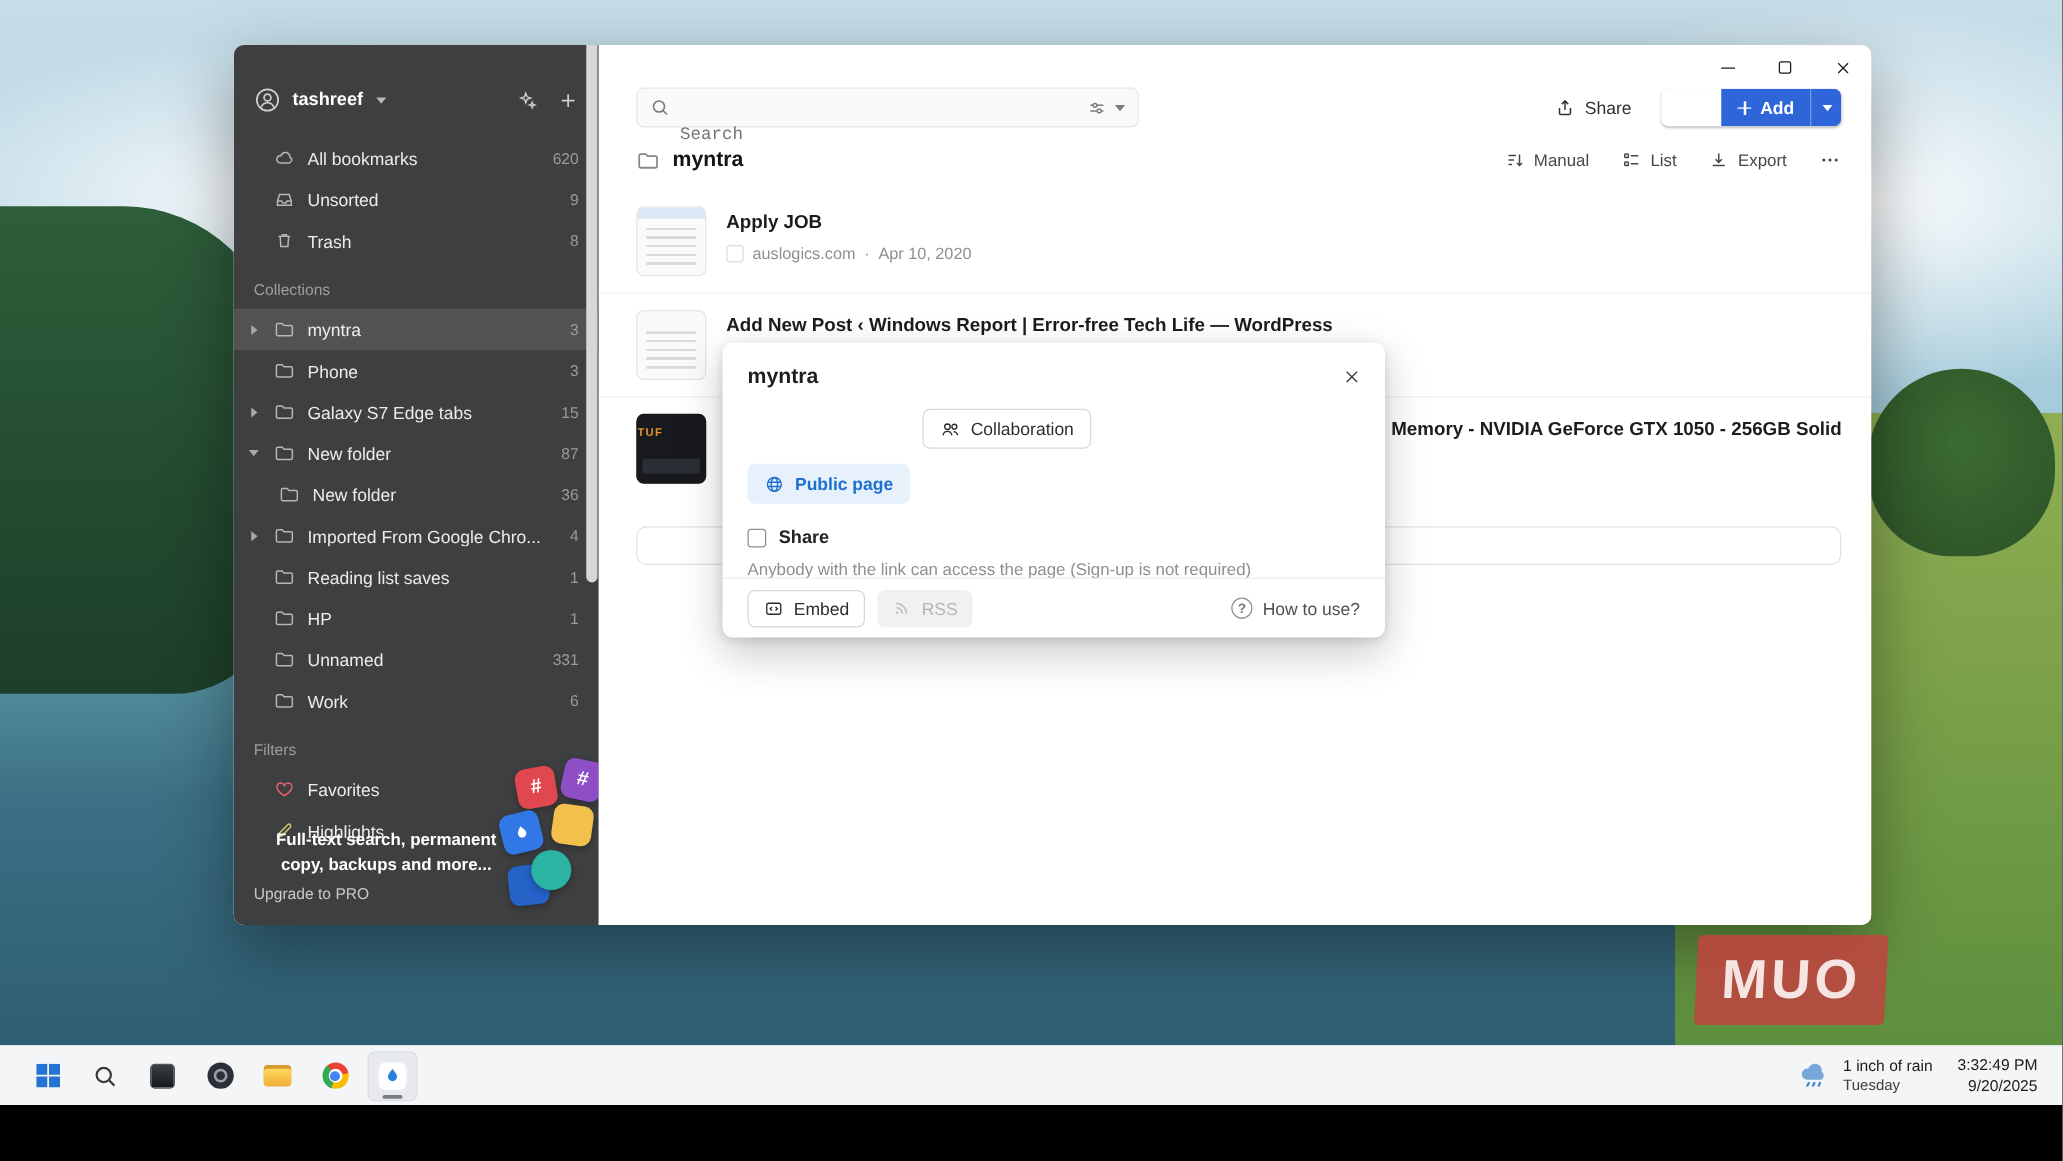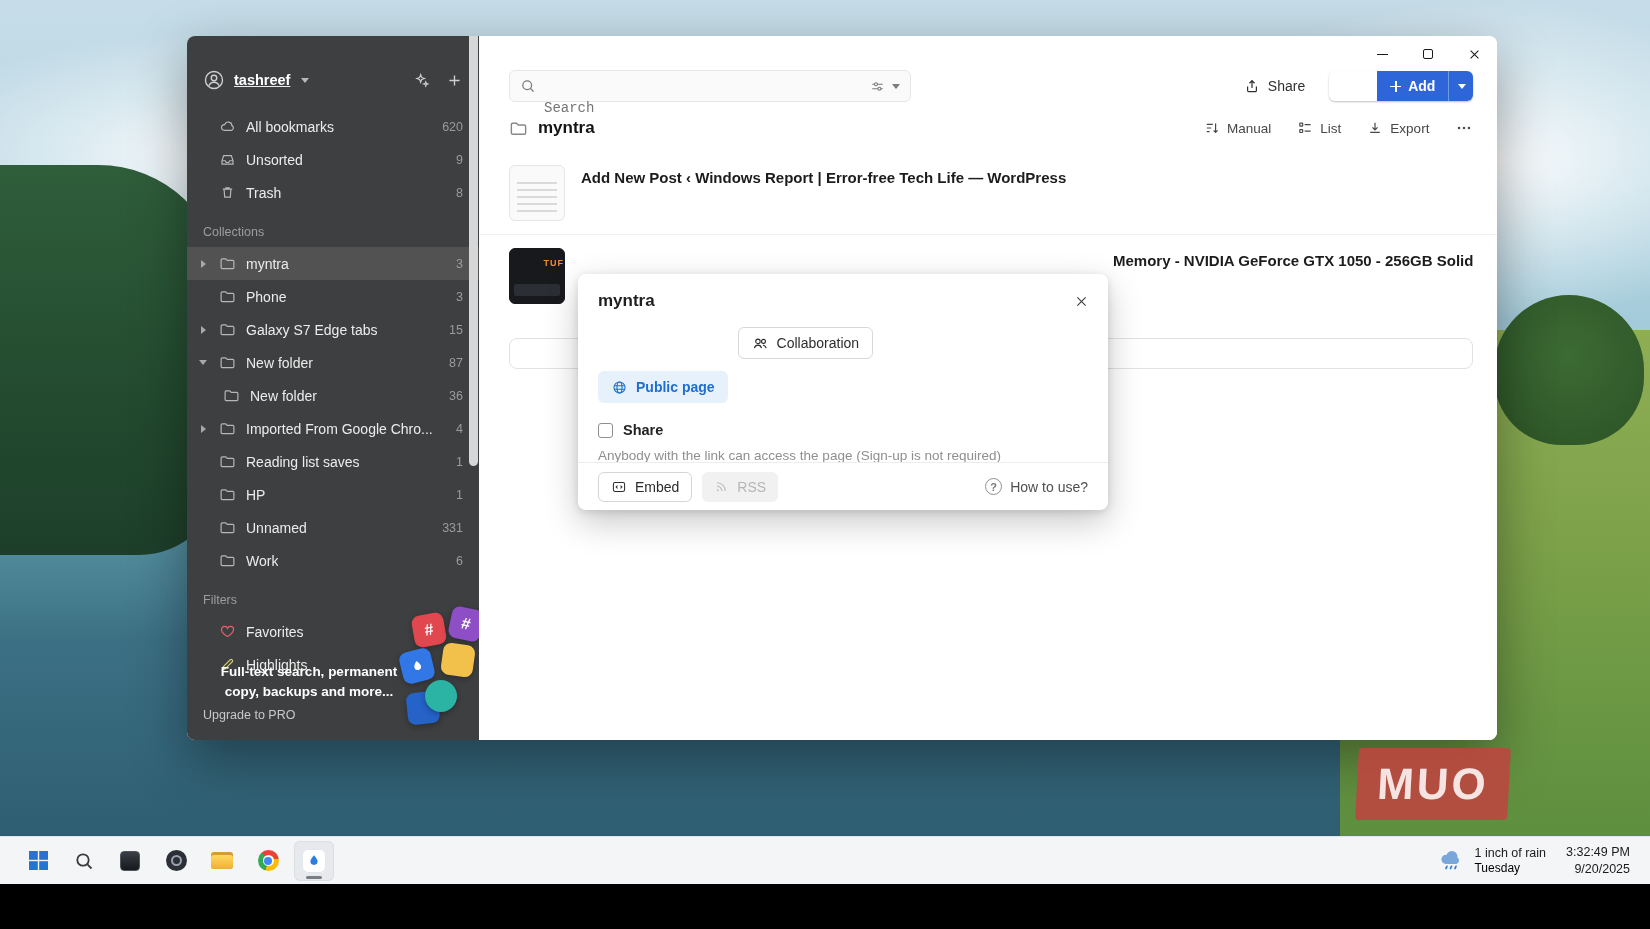--- a/index.html
+++ b/index.html
@@ -37,21 +37,21 @@
     display:flex; align-items:center; justify-content:center;
     font-size:44px; font-weight:800; letter-spacing:3px; color:#f6e4e2; z-index:3; }
 
   
   .window { position:absolute; left:187px; top:36px; width:1310px; height:704px;
     border-radius:8px; overflow:hidden; display:flex; background:#fff; z-index:2;
     box-shadow:0 20px 55px rgba(0,0,0,.38); }
 
   
   .sidebar { width:292px; flex-shrink:0; position:relative; background:#3e3f40; color:#ececec; overflow:hidden; }
-  .user-row { margin-top:26px; height:36px; display:flex; align-items:center; gap:9px; padding:0 16px;text-decoration:underline; }
+  .user-row { margin-top:26px; height:36px; display:flex; align-items:center; gap:9px; padding:0 16px; }
   .user-name { font-size:14.5px; font-weight:600; color:#fff; }
   .caret-dn { width:0; height:0; border-left:4px solid transparent; border-right:4px solid transparent;
     border-top:5px solid #b9b9b9; margin-left:2px; }
   .user-actions { margin-left:auto; display:flex; align-items:center; gap:16px; color:#cfcfcf; }
   .s-nav { margin-top:12px; }
   .s-item { height:33px; display:flex; align-items:center; gap:10px; padding:0 16px 0 10px;
     font-size:14px; color:#ececec; cursor:default; }
   .s-item.sel { background:#525252; }
   .s-item.nested { padding-left:36px; }
   .twisty { width:12px; display:flex; align-items:center; justify-content:center; flex-shrink:0; }
@@ -114,21 +114,21 @@
 
   .rows { margin-top:14px; }
   .row { display:flex; gap:16px; padding:13px 24px 13px 30px; border-bottom:1px solid #f1f1f1; }
   .row:last-child { border-bottom:0; }
   .thumb { width:56px; height:56px; border-radius:6px; border:1px solid #e5e5e5; background:#fafafa;
     flex-shrink:0; position:relative; overflow:hidden; }
   .thumb .t-bar { position:absolute; left:0; right:0; top:0; height:9px; background:#dce8f5; }
   .thumb .t-lines { position:absolute; left:7px; right:7px; top:16px; bottom:8px;
     background:repeating-linear-gradient(180deg,#dadada 0 2px, transparent 2px 7px); }
   .thumb.dark { background:#17191d; border-color:#17191d; }
-  .thumb.dark .tuf { position:absolute; top:9px; left:0; right:0; text-align:right;
+  .thumb.dark .tuf { position:absolute; top:9px; left:0; right:0; text-align:left;
     font-size:9px; font-weight:700; color:#e8902a; letter-spacing:1px; }
   .thumb.dark .base { position:absolute; left:4px; right:4px; bottom:7px; height:12px;
     background:#2b2e34; border-radius:2px; }
   .r-body { flex:1; min-width:0; padding-top:4px; }
   .r-title { font-size:15px; font-weight:700; color:#1c1c1e; white-space:nowrap; }
   .r-meta { margin-top:9px; display:flex; align-items:center; gap:7px; font-size:13px; color:#8f8f8f; }
   .favicon { width:14px; height:14px; border:1px solid #ddd; border-radius:3px; background:#fff; }
   .row3 .r-title { margin-left:532px; }
   .empty-box { margin:21px 24px 0 30px; height:31px; border:1px solid #e2e2e2; border-radius:8px; }
 
@@ -178,21 +178,21 @@
     background:linear-gradient(180deg,#ffd95e,#f0ae37); }
   .chrome-ico { width:21px; height:21px; border-radius:50%; position:relative;
     background:conic-gradient(from -40deg,#ea4335 0 33%,#fbbc05 0 66%,#34a853 0 100%); }
   .chrome-ico::after { content:""; position:absolute; inset:5px; background:#fff; border-radius:50%; }
   .chrome-c { position:absolute; inset:6.5px; background:#4285f4; border-radius:50%; z-index:2; }
   .rd-tile { width:24px; height:24px; border-radius:6px; background:#fff;
     box-shadow:inset 0 0 0 1px #dfe6ee; display:flex; align-items:center; justify-content:center; }
   .tb-sys { margin-left:auto; display:flex; align-items:center; gap:20px; padding-right:8px; }
   .weather { display:flex; align-items:center; gap:9px; }
   .weather-l1 { font-size:12.5px; color:#1b1b1b; }
-  .weather-l2 { font-size:12px; color:#000000; margin-top:1px; }
+  .weather-l2 { font-size:12px; color:#404040; margin-top:1px; }
   .clock { text-align:right; font-size:12.5px; color:#1b1b1b; line-height:1.35; }
   .letterbox { position:absolute; left:0; top:884px; width:1650px; height:45px; background:#000; }
 </style>
 </head>
 <body>
 
 <div class="screen">
 
   <div class="wp">
     <div class="wp-sky"></div>
@@ -499,20 +499,35 @@
             <svg width="18" height="18" viewBox="0 0 20 20" fill="#474747">
                 <circle cx="4.5" cy="10" r="1.4"></circle>
                 <circle cx="10" cy="10" r="1.4"></circle>
                 <circle cx="15.5" cy="10" r="1.4"></circle>
               </svg>
           </span>
         </div>
       </div>
 
       <div class="rows">
+        <div class="row">
+          <div class="thumb">
+              <div class="t-bar"></div>
+              <div class="t-lines"></div>
+            </div>
+          <div class="r-body">
+            <div class="r-title">Apply JOB</div>
+            <div class="r-meta">
+              <span class="favicon"></span>
+              <span>auslogics.com</span>
+              <span>·</span>
+              <span>Apr 10, 2020</span>
+            </div>
+          </div>
+        </div>
         <div class="row">
           <div class="thumb">
               <div class="t-lines"></div>
             </div>
           <div class="r-body">
             <div class="r-title">Add New Post ‹ Windows Report | Error-free Tech Life — WordPress</div>
           </div>
         </div>
         <div class="row row3">
           <div class="thumb dark">

